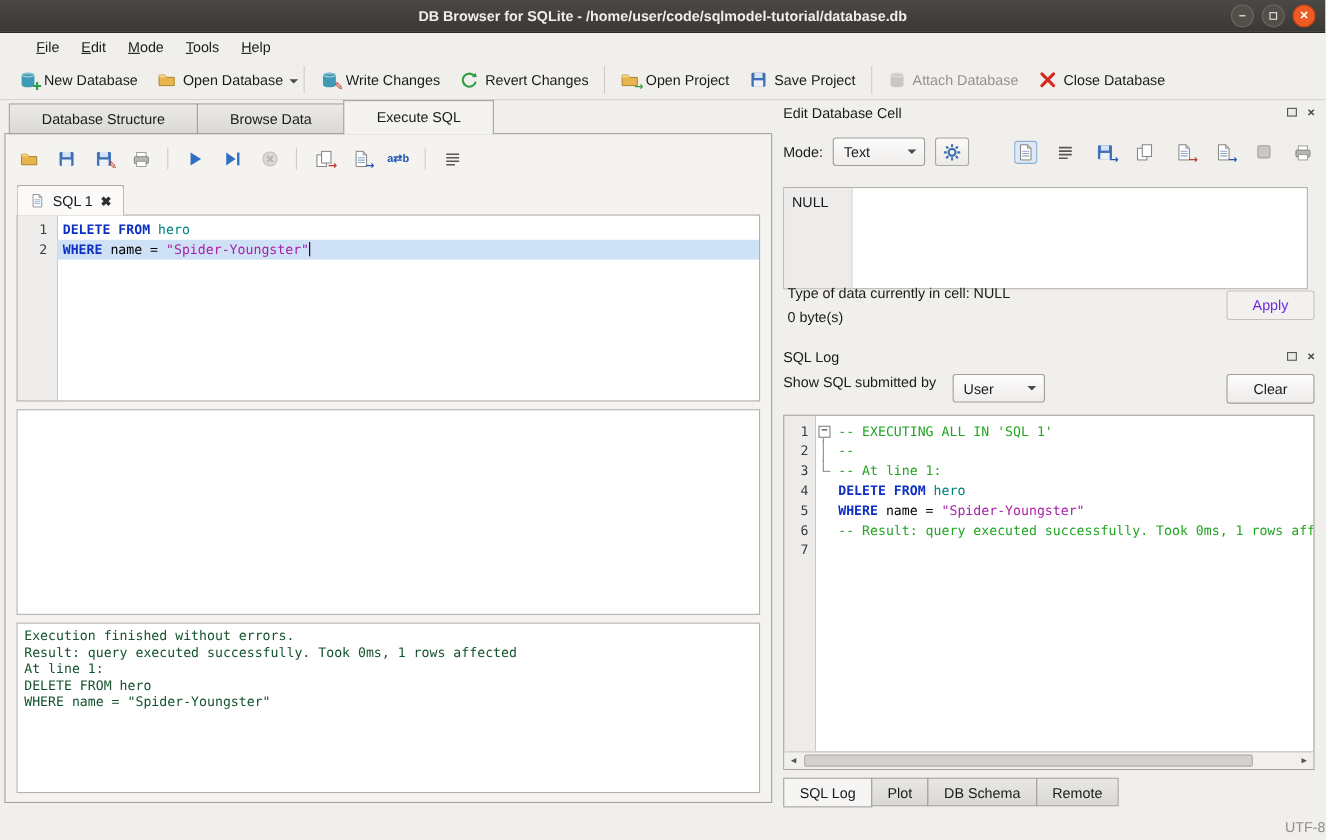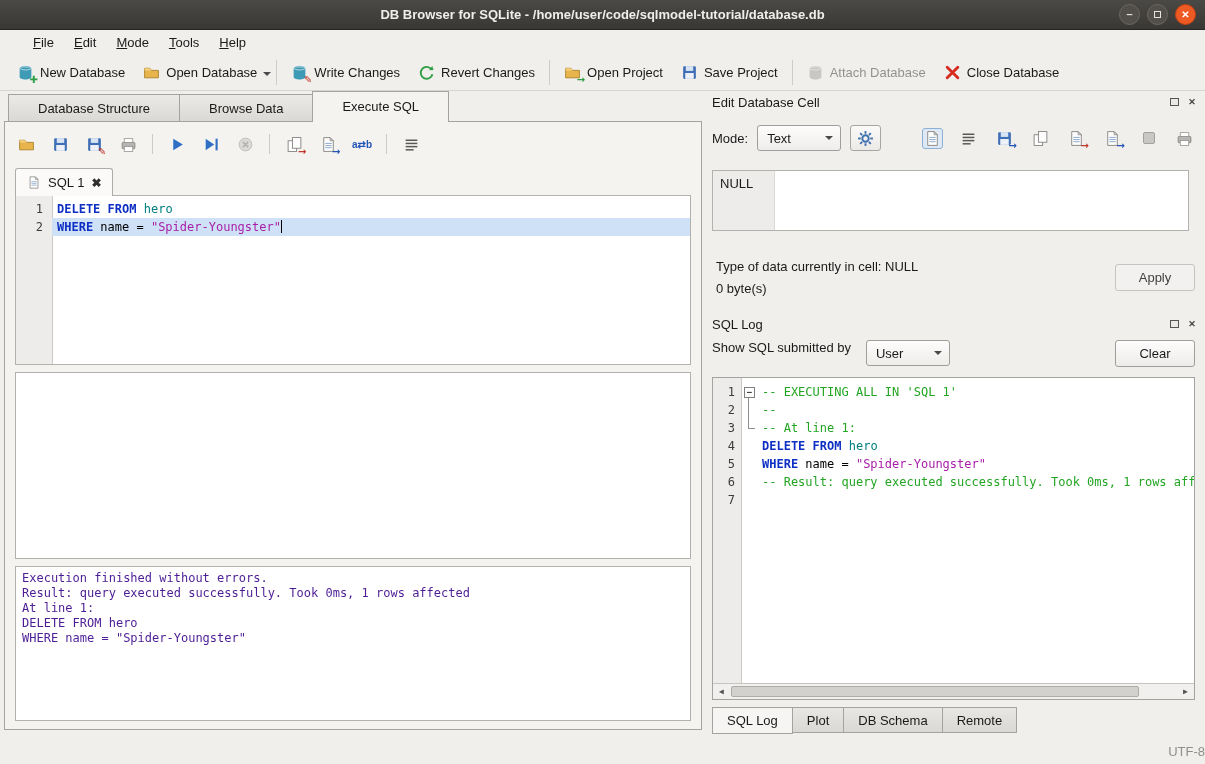--- a/index.html
+++ b/index.html
@@ -67,21 +67,21 @@
   .tk-kw{color:var(--keyword,#0d2fc4);font-weight:bold}
   .tk-tbl{color:var(--table,#008080)}
   .tk-str{color:var(--string,#a81fa8)}
   .tk-cmt{color:var(--comment,#23a523)}
   .tk-pl{color:#000}
   .caret{display:inline-block;width:1px;height:13px;background:#000;vertical-align:-2px}
 
   .results{position:absolute;top:250px;left:10px;right:10px;height:187px;border:1px solid #b3b1ad;background:#fff}
   .messages{position:absolute;top:444px;left:10px;right:10px;bottom:8px;border:1px solid #b3b1ad;background:#fff;
     font-family:"DejaVu Sans Mono",monospace;font-size:12px;line-height:15px;padding:4px 6px;
-    white-space:pre-line;color:#4c1d95;overflow:hidden}
+    white-space:pre-line;color:#14532d;overflow:hidden}
 
   
   .right{position:absolute;top:0;left:708px;right:0;bottom:0}
   .dock-title{position:absolute;left:4px;right:6px;display:flex;align-items:center;height:18px}
   .dock-title .dt-label{flex:1}
   .mini-btn{width:14px;height:13px;margin-left:4px;display:flex;align-items:center;justify-content:center;color:#444}
   .mini-float{width:9px;height:8px;border:1px solid #555;background:#eceae7}
   .mini-x::before{content:"✕";font-size:9px;font-weight:bold}
 
   .mode-row{position:absolute;top:33px;left:4px;right:10px;height:28px;display:flex;align-items:center;gap:9px}
@@ -89,29 +89,29 @@
     display:flex;align-items:center;justify-content:space-between;padding:0 7px 0 9px}
   .cb-arrow{width:0;height:0;border:4px solid transparent;border-top-color:#4a4a4a;margin:4px 0 0 10px}
   .combo-mode{width:84px}
   .combo-user{width:84px}
   .icon-btn{width:31px;height:26px;border:1px solid #a8a6a2;border-radius:3px;
     background:linear-gradient(#fbfaf9,#eceae7);display:flex;align-items:center;justify-content:center}
   .cell-icons{margin-left:auto;display:flex;align-items:center;gap:15px}
   .cell-icons .tbi{width:21px;height:21px}
   .tbi.checked{border:1px solid #8ab0d8;background:#dfe9f5}
 
-  .cell-box{position:absolute;top:79px;left:4px;right:16px;height:61px;border:1px solid #b3b1ad;background:#fff}
+  .cell-box{position:absolute;top:79px;left:4px;right:16px;height:93px;border:1px solid #b3b1ad;background:#fff}
   .cell-strip{position:absolute;left:0;top:0;bottom:0;width:62px;background:#edecea;border-right:1px solid #dbd9d5}
   .cell-value{position:absolute;left:7px;top:5px}
 
   .type-line{position:absolute;top:168px;left:8px}
   .size-line{position:absolute;top:190px;left:8px}
   .btn{height:27px;min-width:80px;padding:0 12px;border:1px solid #a09e9a;border-radius:3px;
     background:linear-gradient(#fdfcfc,#eeecea);display:flex;align-items:center;justify-content:center}
-  .btn.disabled{background:#f2f1ef;color:#404040;border-color:#c6c4c0}
+  .btn.disabled{background:#f2f1ef;color:#6d28d9;border-color:#c6c4c0}
   .apply-btn{position:absolute;top:173px;right:10px}
 
   .filter-row{position:absolute;top:249px;left:4px;right:10px;height:28px;display:flex;align-items:flex-start}
   .filter-label{margin-right:15px}
   .clear-btn{margin-left:auto}
 
   .log-box{position:absolute;top:286px;left:4px;right:10px;bottom:38px;border:1px solid #a5a3a0;
     background:linear-gradient(to right,#edecea 0 28px,#cbc9c6 28px,#cbc9c6 29px,#fff 29px);
     padding-top:5px;font-family:"DejaVu Sans Mono",monospace;font-size:12px;overflow:hidden}
   .log-box .gutter-num{flex:0 0 28px;padding-right:6px}

